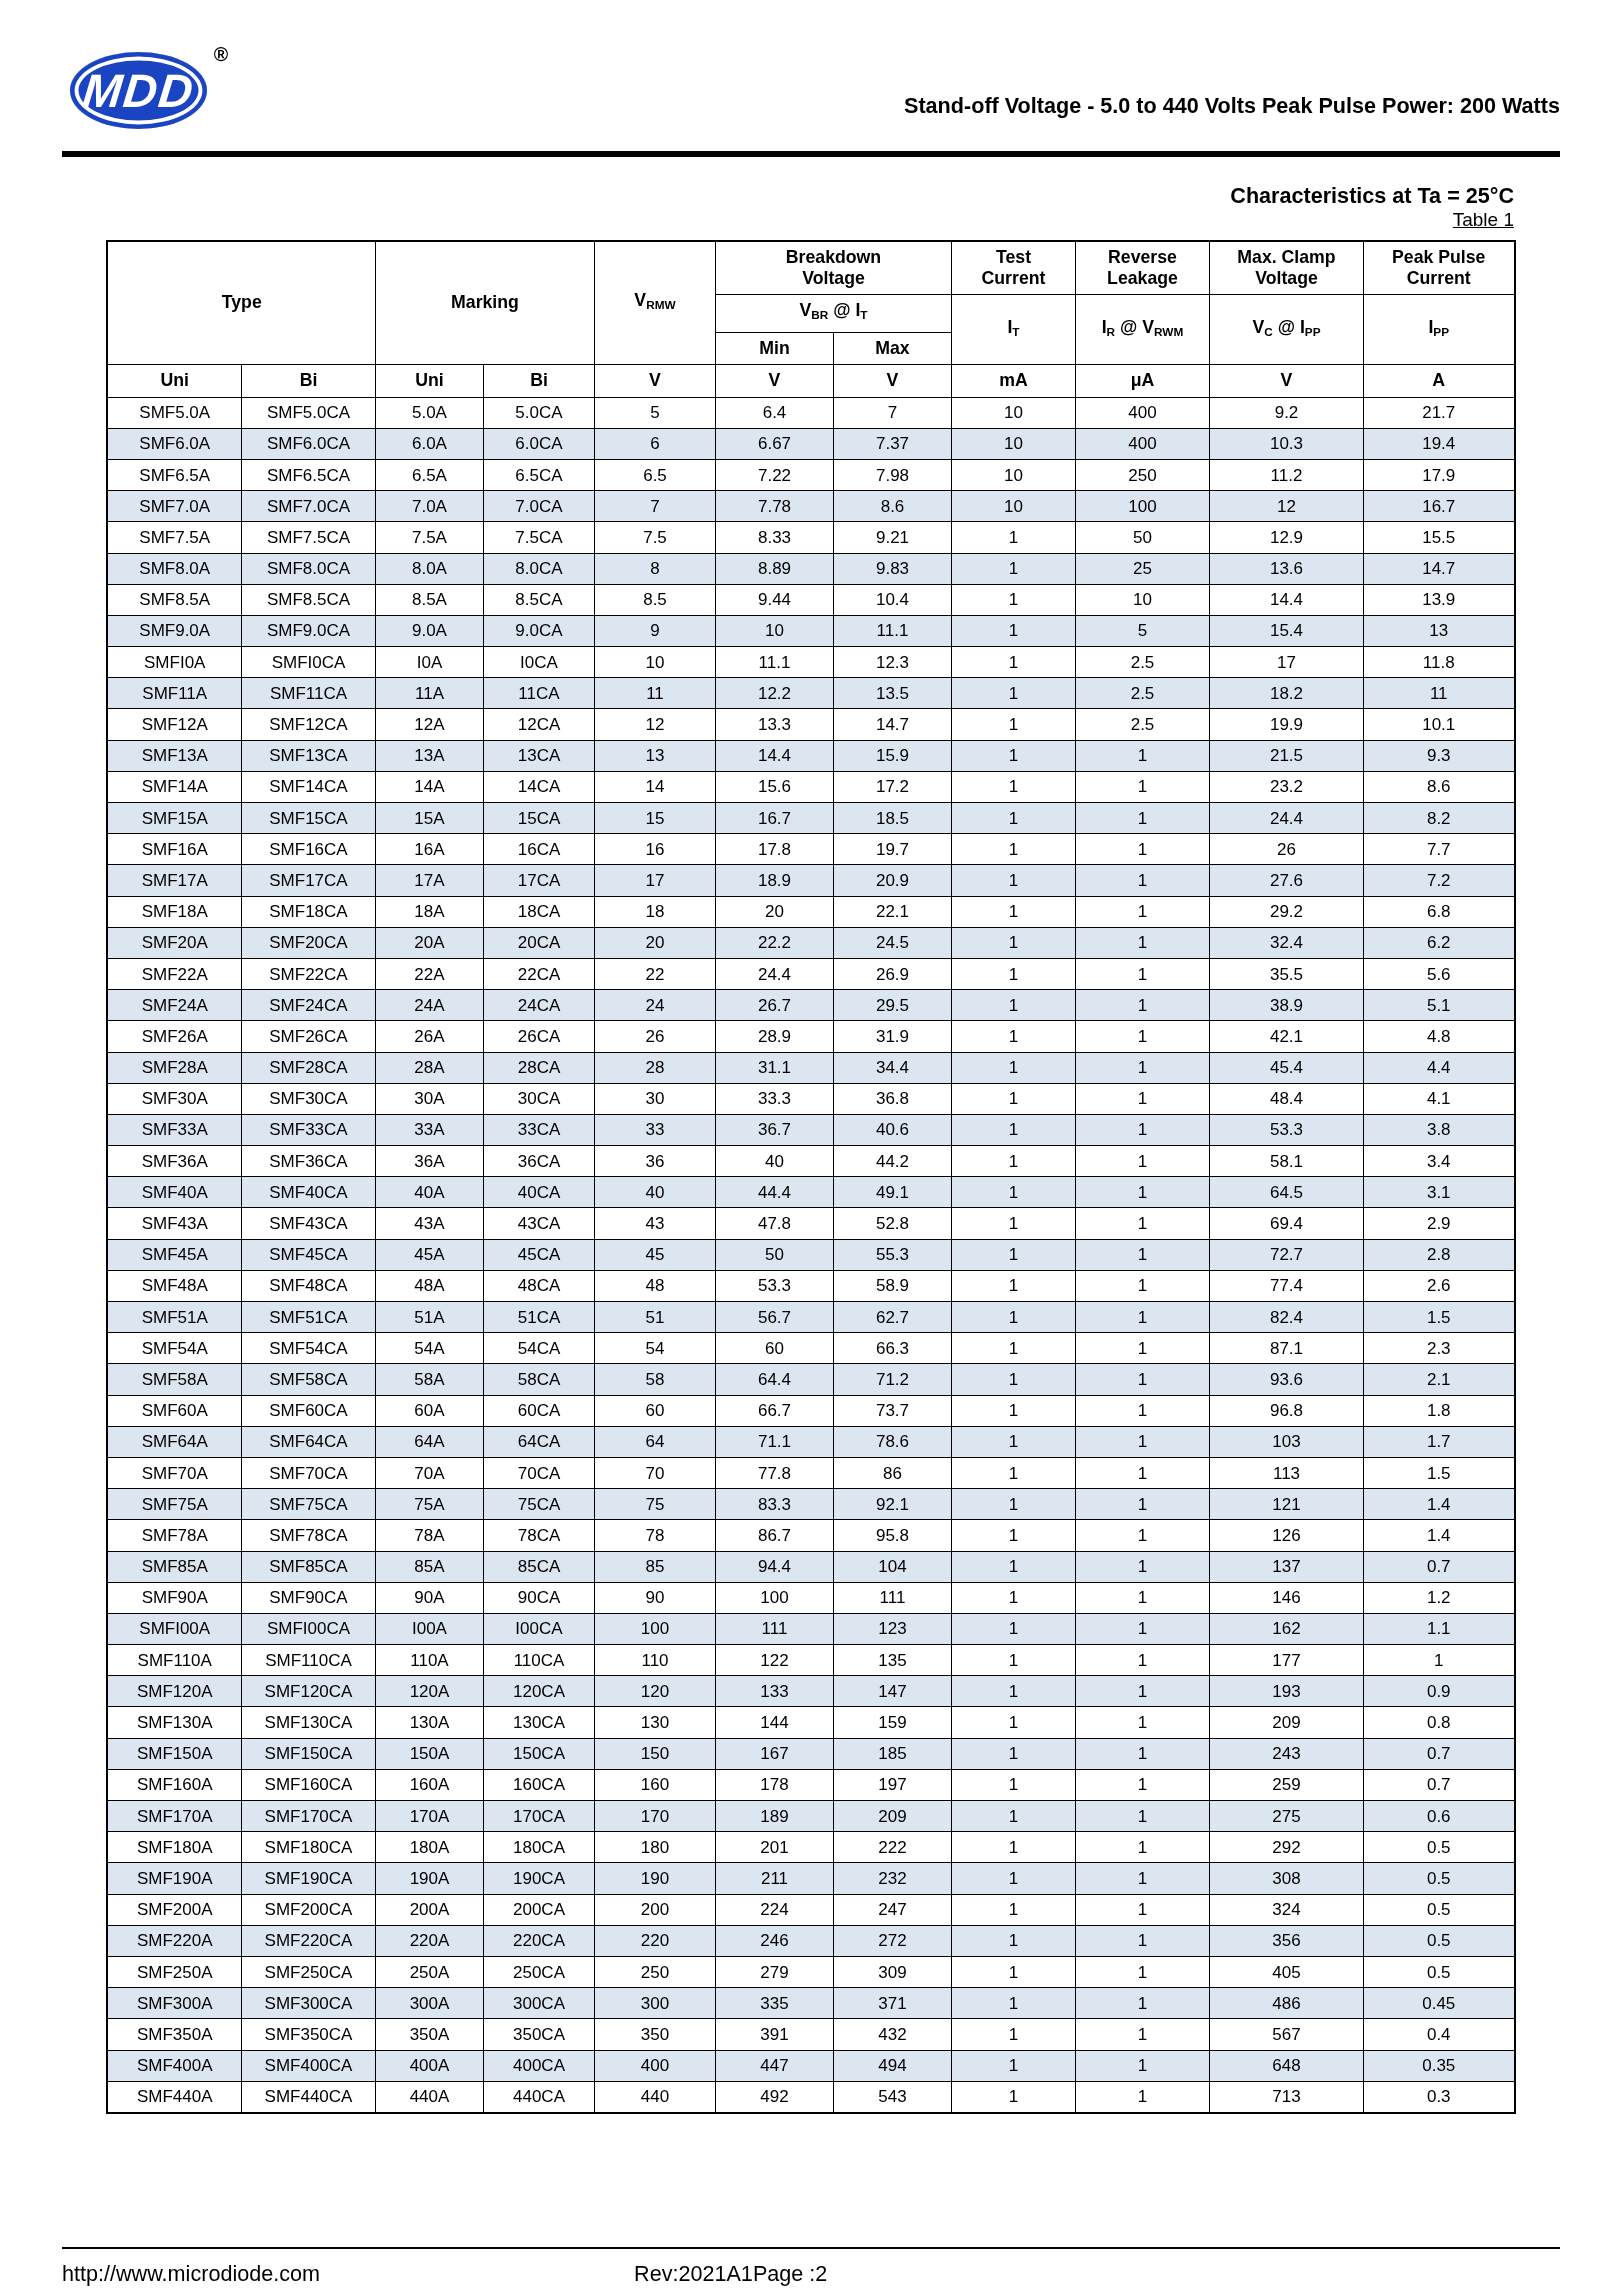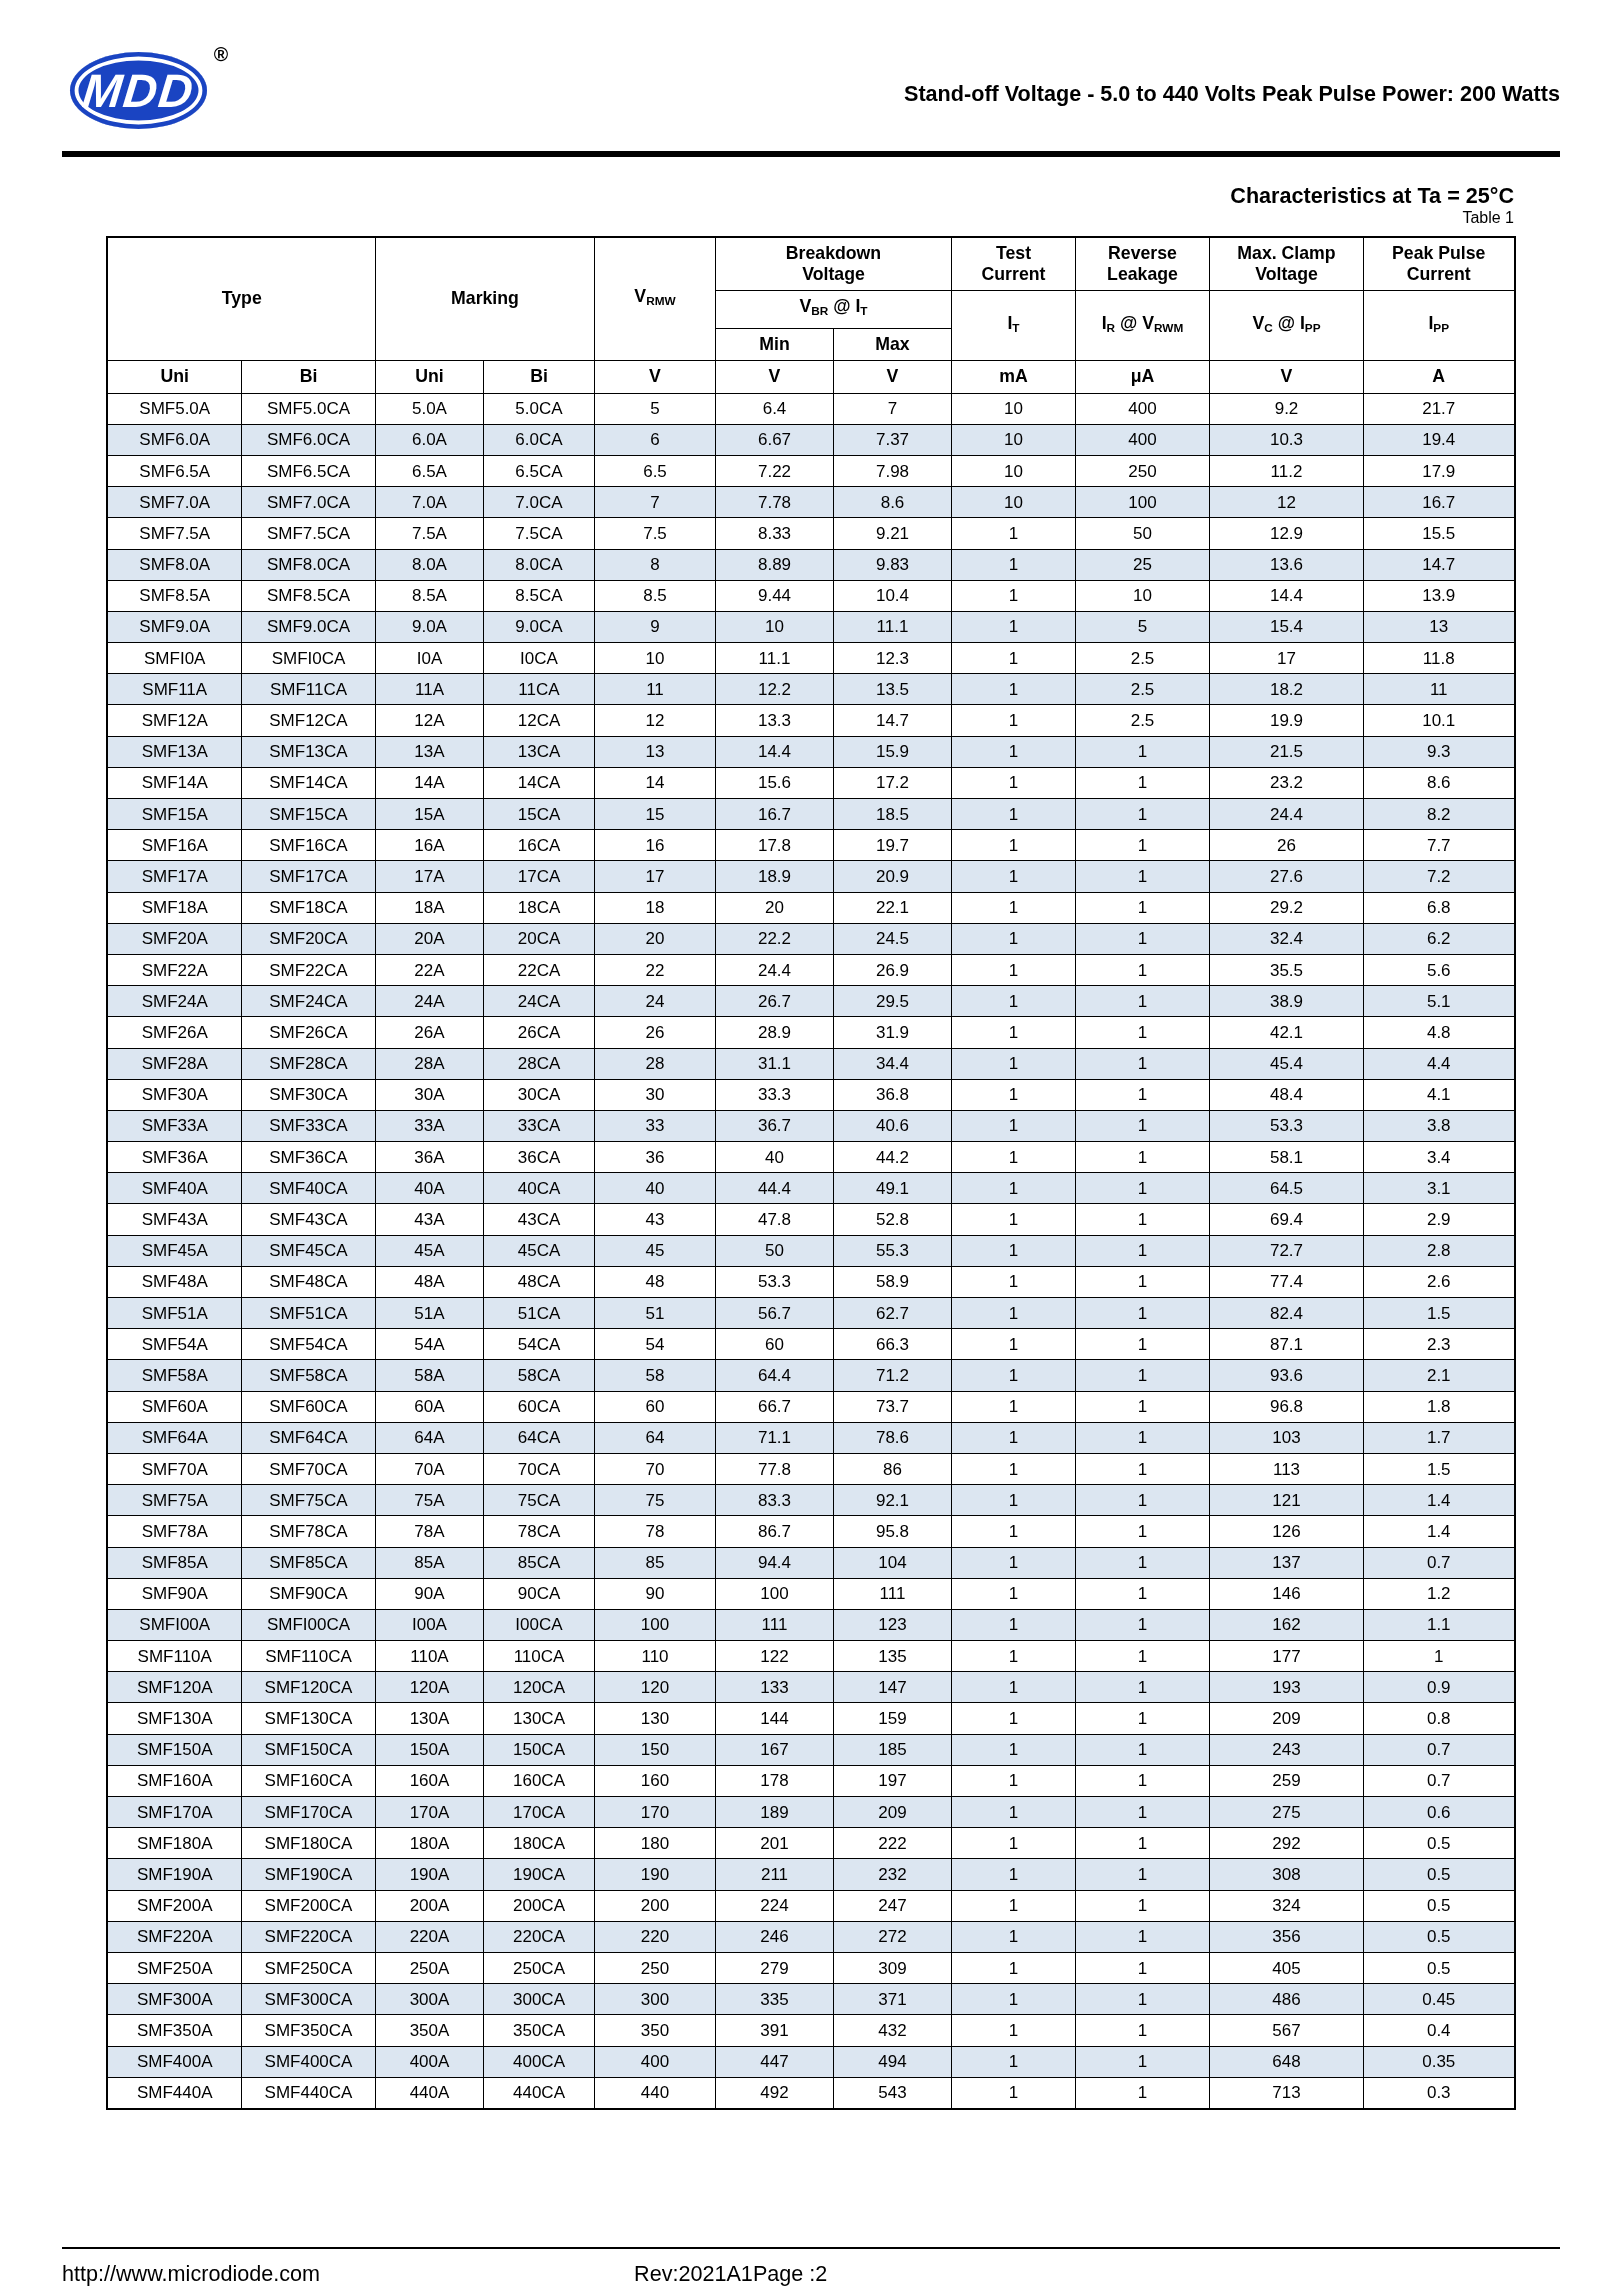--- a/index.html
+++ b/index.html
@@ -24,30 +24,30 @@
     box-shadow:inset 0 0 0 4.6px var(--logo-blue), inset 0 0 0 8.5px #fff;
     display:flex;align-items:center;justify-content:center;
   }
   .logo-text{
     color:#fff;font-weight:bold;font-style:italic;font-size:47px;
     letter-spacing:1.3px;transform:skewX(-6deg);user-select:none;
   }
   .logo-reg{position:absolute;top:-9.2px;right:11.8px;font-size:19.6px;font-weight:bold;}
   .title-block{flex:1;text-align:right;padding-top:11.8px;}
   .doc-title{font-size:42px;font-weight:bold;letter-spacing:0.7px;}
-  .doc-subtitle{font-size:21.6px;font-weight:bold;margin-top:17px;}
+  .doc-subtitle{font-size:21.6px;font-weight:bold;margin-top:29px;}
   .rule{height:5.2px;background:#000;margin-top:14.4px;}
   
   .caption-row{
     display:flex;justify-content:space-between;align-items:flex-end;
     margin:26px 46px 9.2px 46px;
     flex-direction:column;
   }
   .section-label{font-size:21.6px;font-weight:bold;}
-  .table-label{font-size:16px;}
+  .table-label{font-size:19px;text-decoration:underline;}
   
   table{
     border-collapse:collapse;table-layout:fixed;width:1407px;
     margin:0 auto;border:2.6px solid #000;
   }
   th,td{border:1.3px solid #000;text-align:center;vertical-align:middle;}
   th{font-size:17.7px;font-weight:bold;padding:5.2px 2.6px;line-height:21px;background:#fff;}
   thead tr.h1 th{white-space:pre-line;}
   td{font-size:17px;padding:4.6px 2.6px;line-height:21px;}
   tbody tr.alt td{background:var(--row-alt);}

